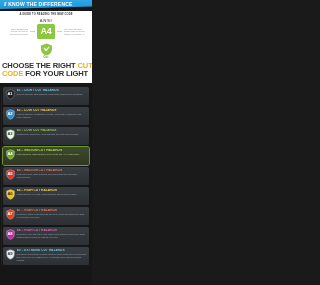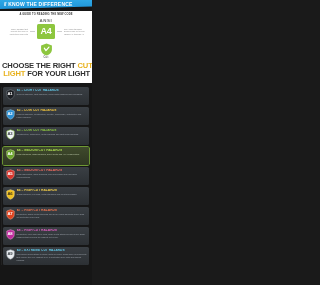--- a/index.html
+++ b/index.html
@@ -76,21 +76,21 @@
   .cut-shield{
     display:block;margin:0 auto;
   }
   .cut-label{
     color:#6b6b6b;font-size:2.6px;font-weight:bold;line-height:1;
     margin-top:0.5px;letter-spacing:0.2px;
   }
 
   
   .titlewrap{
-    background:#ffffff;text-align:right;
+    background:#ffffff;text-align:left;
     padding:1px 2px 5px 2px;
     position:relative;
   }
   .title-l1,.title-l2{
     font-size:7.6px;font-weight:bold;line-height:1.02;
     letter-spacing:-0.15px;white-space:nowrap;
   }
   .title-l1{color:#2f2f2f;}
   .title-l2{color:#2f2f2f;}
   .ac{color:#e8b21e;}
@@ -172,21 +172,21 @@
       <path d="M8 9.5 L11 14 L16.5 7.5" fill="none" stroke="#ffffff" stroke-width="2.2" stroke-linecap="round" stroke-linejoin="round"></path>
     </svg>
     <div class="cut-label">Cut</div>
   </div>
 
   <div class="titlewrap">
     <div class="title-l1">
       <span>CHOOSE THE RIGHT </span><span class="ac">CUT</span>
     </div>
     <div class="title-l2">
-      <span class="ac">LIGHT</span><span> FOR YOUR LIGHT</span>
+      <span class="ac">CODE</span><span> FOR YOUR LIGHT</span>
     </div>
   </div>
 
   <div class="levels">
       <div class="lvl">
         <div class="shield">
           <svg width="9" height="11" viewBox="0 0 24 28">
             <path d="M12 1 L22 4.8 V14 C22 20.4 17.6 24.8 12 26.6 C6.4 24.8 2 20.4 2 14 V4.8 Z" fill="#1d2024" stroke="#7d858c" stroke-width="1.4"></path>
           </svg>
           <div class="sl" style="color:#ffffff">A1</div>

